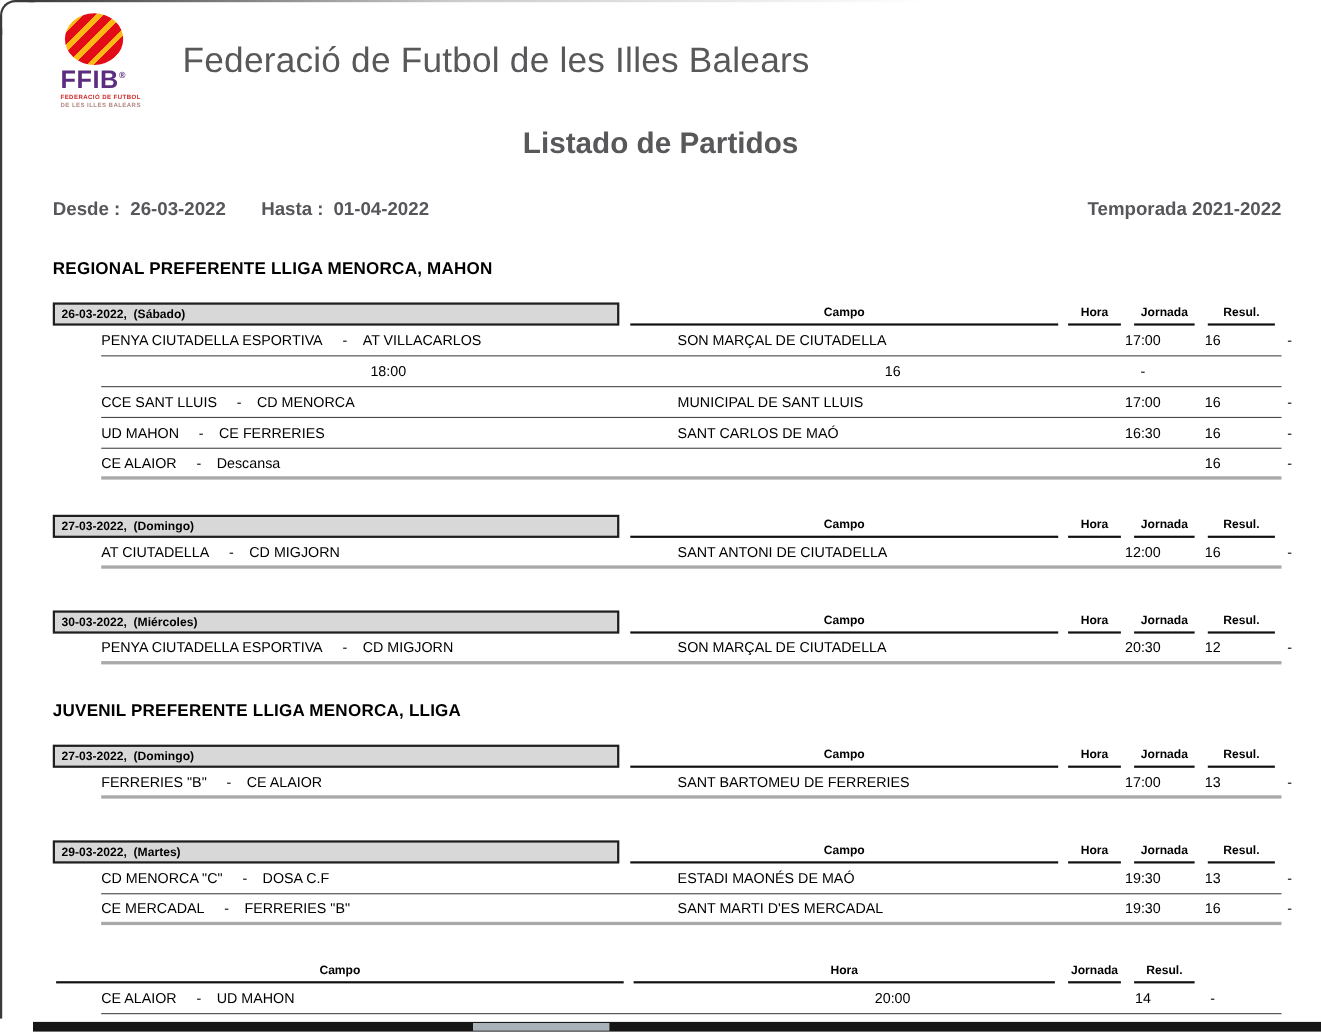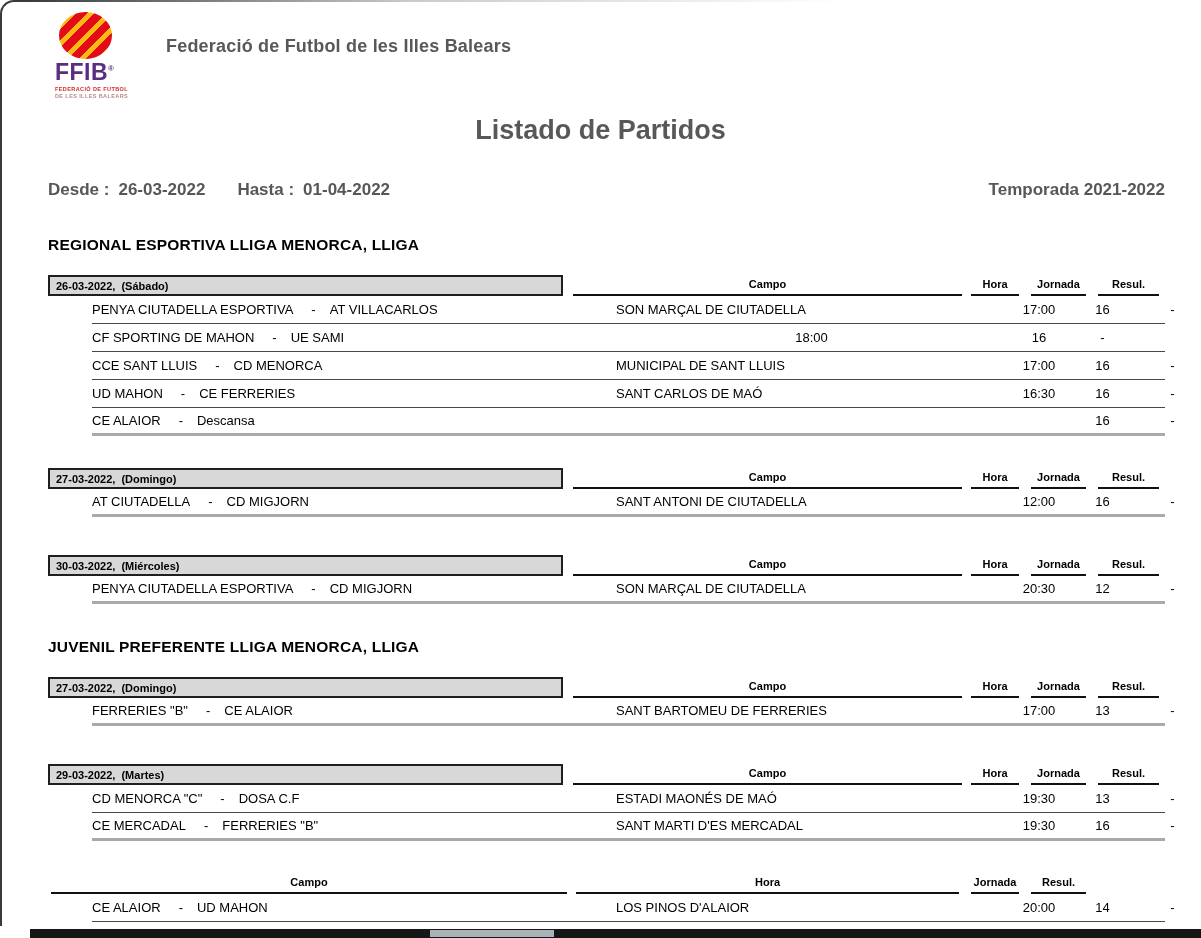--- a/index.html
+++ b/index.html
@@ -16,21 +16,21 @@
     background:linear-gradient(to right,#3a3a3a,rgba(140,140,140,.45) 45%,rgba(255,255,255,0) 95%); }
   
   .header { display:flex; align-items:flex-start; padding:12px 0 0 55px; }
   .logo { width:75px; text-align:left; }
   .logo-ball { width:53px; height:47px; border-radius:50%; margin-left:4px;
     background:repeating-linear-gradient(135deg,#e30b17 0 8px,#fdb913 8px 13px); }
   .logo-acronym { font-size:23px; font-weight:800; letter-spacing:.5px; color:#5b2d81; line-height:1; margin-top:2px; }
   .logo-acronym .reg { font-size:8px; vertical-align:super; font-weight:700; }
   .logo-sub  { font-size:5.5px; font-weight:700; letter-spacing:.4px; color:#d02a2a; margin-top:2px; }
   .logo-sub2 { font-size:5.5px; font-weight:700; letter-spacing:.4px; color:#b58a86; margin-top:1px; }
-  .org-title { margin:24px 0 0 36px; font-size:18px; font-weight:bold; color:#58585a; letter-spacing:.2px; }
+  .org-title { margin:24px 0 0 36px; font-size:32px; font-weight:normal; color:#58585a; letter-spacing:.2px; }
   .doc-title { text-align:center; margin-top:16px; font-size:27px; font-weight:bold; color:#58585a; }
   
   .content { margin-left:48px; width:1117px; }
   .meta { display:flex; justify-content:space-between; margin-top:34px;
     font-size:17px; font-weight:bold; color:#57575b; }
   .meta .val { margin-left:9px; }
   .meta .hasta { margin-left:32px; }
   
   .league-title { margin-top:36px; font-size:15.5px; font-weight:bold; color:#000; letter-spacing:.2px; }
   .day-table { margin-top:21px; }
@@ -74,21 +74,21 @@
 
 <div class="content">
 
   <div class="meta">
     <div>
       <span>Desde :</span><span class="val">26-03-2022</span><span class="hasta">Hasta :</span><span class="val">01-04-2022</span>
     </div>
     <div>Temporada 2021-2022</div>
   </div>
 
-  <div class="league-title">REGIONAL ESPORTIVA LLIGA MENORCA, LLIGA</div>
+  <div class="league-title">REGIONAL PREFERENTE LLIGA MENORCA, MAHON</div>
 
   <div class="day-table">
     <div class="thead">
       <div>
           <div class="date-box">
             <span class="date-label">26-03-2022,  (Sábado)</span>
           </div>
         </div>
       <div class="th campo">Campo</div>
       <div class="th">Hora</div>
@@ -96,21 +96,20 @@
       <div class="th">Resul.</div>
     </div>
     <div class="trow">
       <div class="c-match"><span>PENYA CIUTADELLA ESPORTIVA</span><span class="dash">-</span><span>AT VILLACARLOS</span></div>
       <div class="c-campo">SON MARÇAL DE CIUTADELLA</div>
       <div class="c-hora">17:00</div>
       <div class="c-jornada">16</div>
       <div class="c-resul">-</div>
     </div>
     <div class="trow">
-      <div class="c-match"><span>CF SPORTING DE MAHON</span><span class="dash">-</span><span>UE SAMI</span></div>
       <div class="c-hora">18:00</div>
       <div class="c-jornada">16</div>
       <div class="c-resul">-</div>
     </div>
     <div class="trow">
       <div class="c-match"><span>CCE SANT LLUIS</span><span class="dash">-</span><span>CD MENORCA</span></div>
       <div class="c-campo">MUNICIPAL DE SANT LLUIS</div>
       <div class="c-hora">17:00</div>
       <div class="c-jornada">16</div>
       <div class="c-resul">-</div>
@@ -226,21 +225,20 @@
 
   <div class="day-table gap-lg">
     <div class="thead">
       <div class="th campo">Campo</div>
       <div class="th">Hora</div>
       <div class="th">Jornada</div>
       <div class="th">Resul.</div>
     </div>
     <div class="trow">
       <div class="c-match"><span>CE ALAIOR</span><span class="dash">-</span><span>UD MAHON</span></div>
-      <div class="c-campo">LOS PINOS D'ALAIOR</div>
       <div class="c-hora">20:00</div>
       <div class="c-jornada">14</div>
       <div class="c-resul">-</div>
     </div>
   </div>
 
 </div>
 
 <div class="scrollbar">
   <div class="scroll-thumb"></div>

